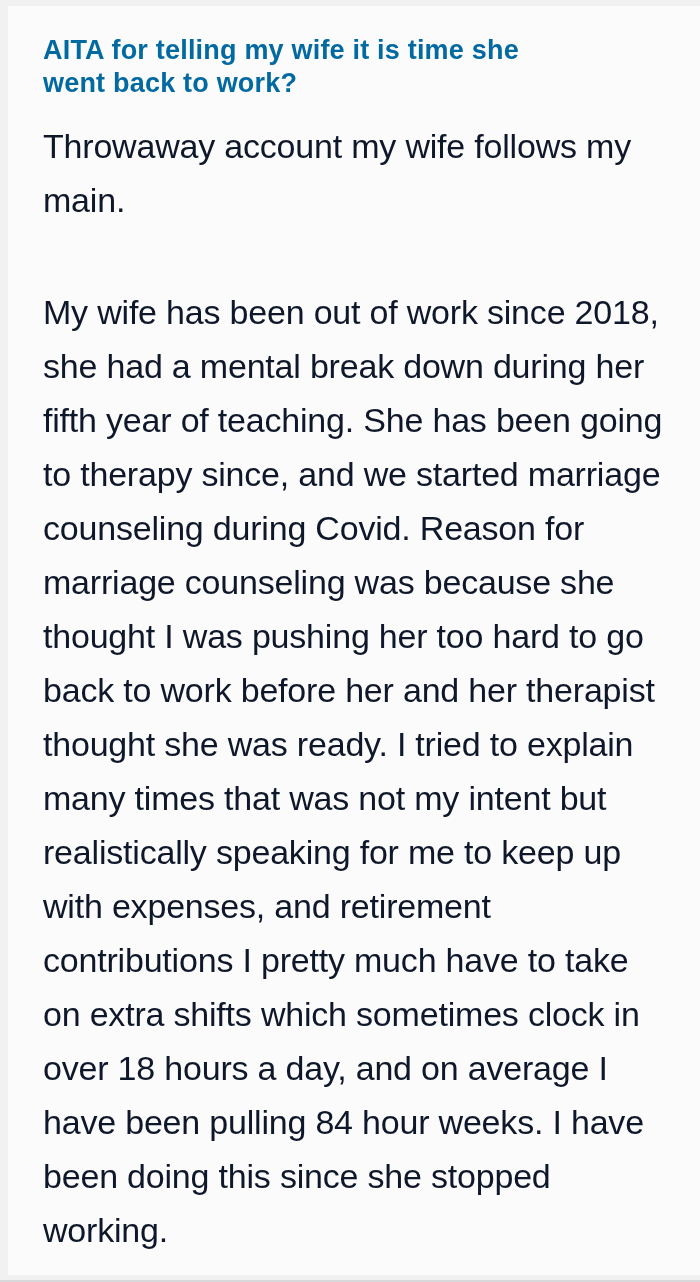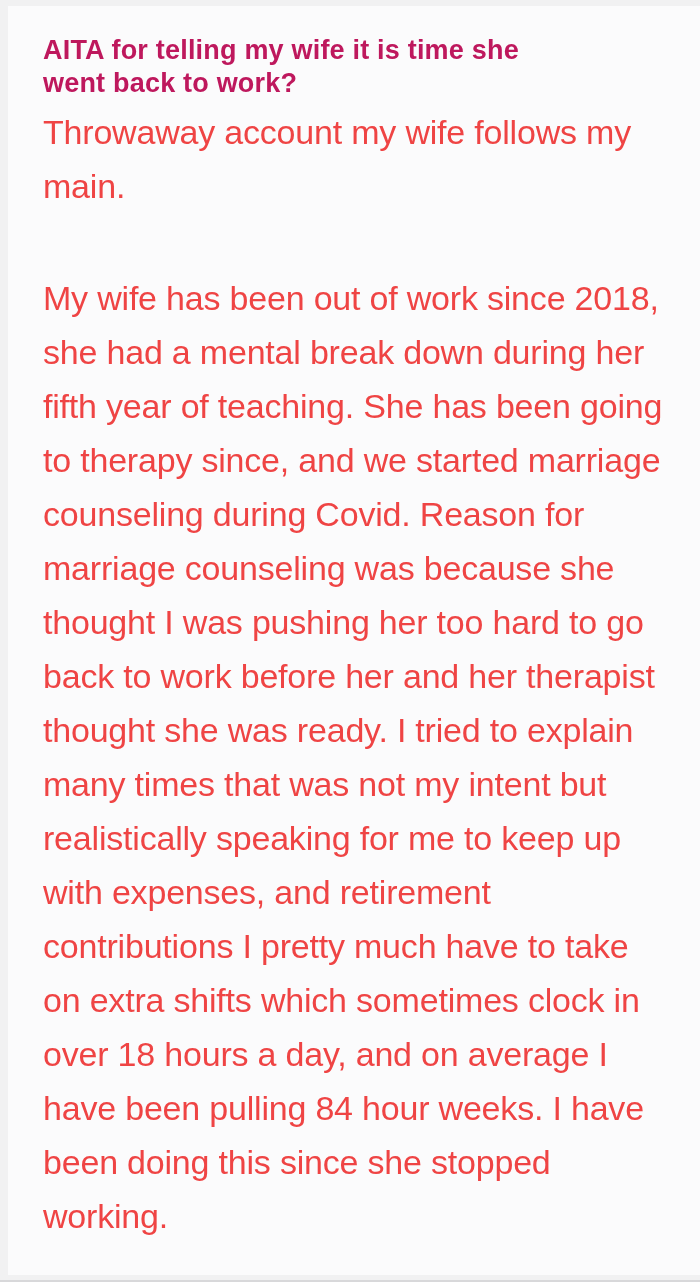--- a/index.html
+++ b/index.html
@@ -17,29 +17,29 @@
     width: 692px;
     height: 1269px;
     background: #fbfbfc;
     padding: 28px 18px 0 35px;
   }
   .post-title {
     font-size: 27px;
     line-height: 33px;
     font-weight: 700;
     letter-spacing: 0.2px;
-    color: #be185d;
+    color: #0369a1;
     white-space: pre-line;
   }
   .post-body {
-    margin-top: 5px;
+    margin-top: 19px;
     font-size: 34px;
     line-height: 54px;
     letter-spacing: -0.2px;
-    color: #ef4444;
+    color: #0f172a;
   }
   .post-body p {
     white-space: pre-line;
     margin: 0 0 58px 0;
   }
   .bottom-divider {
     position: absolute;
     left: 0;
     bottom: 0;
     width: 700px;

